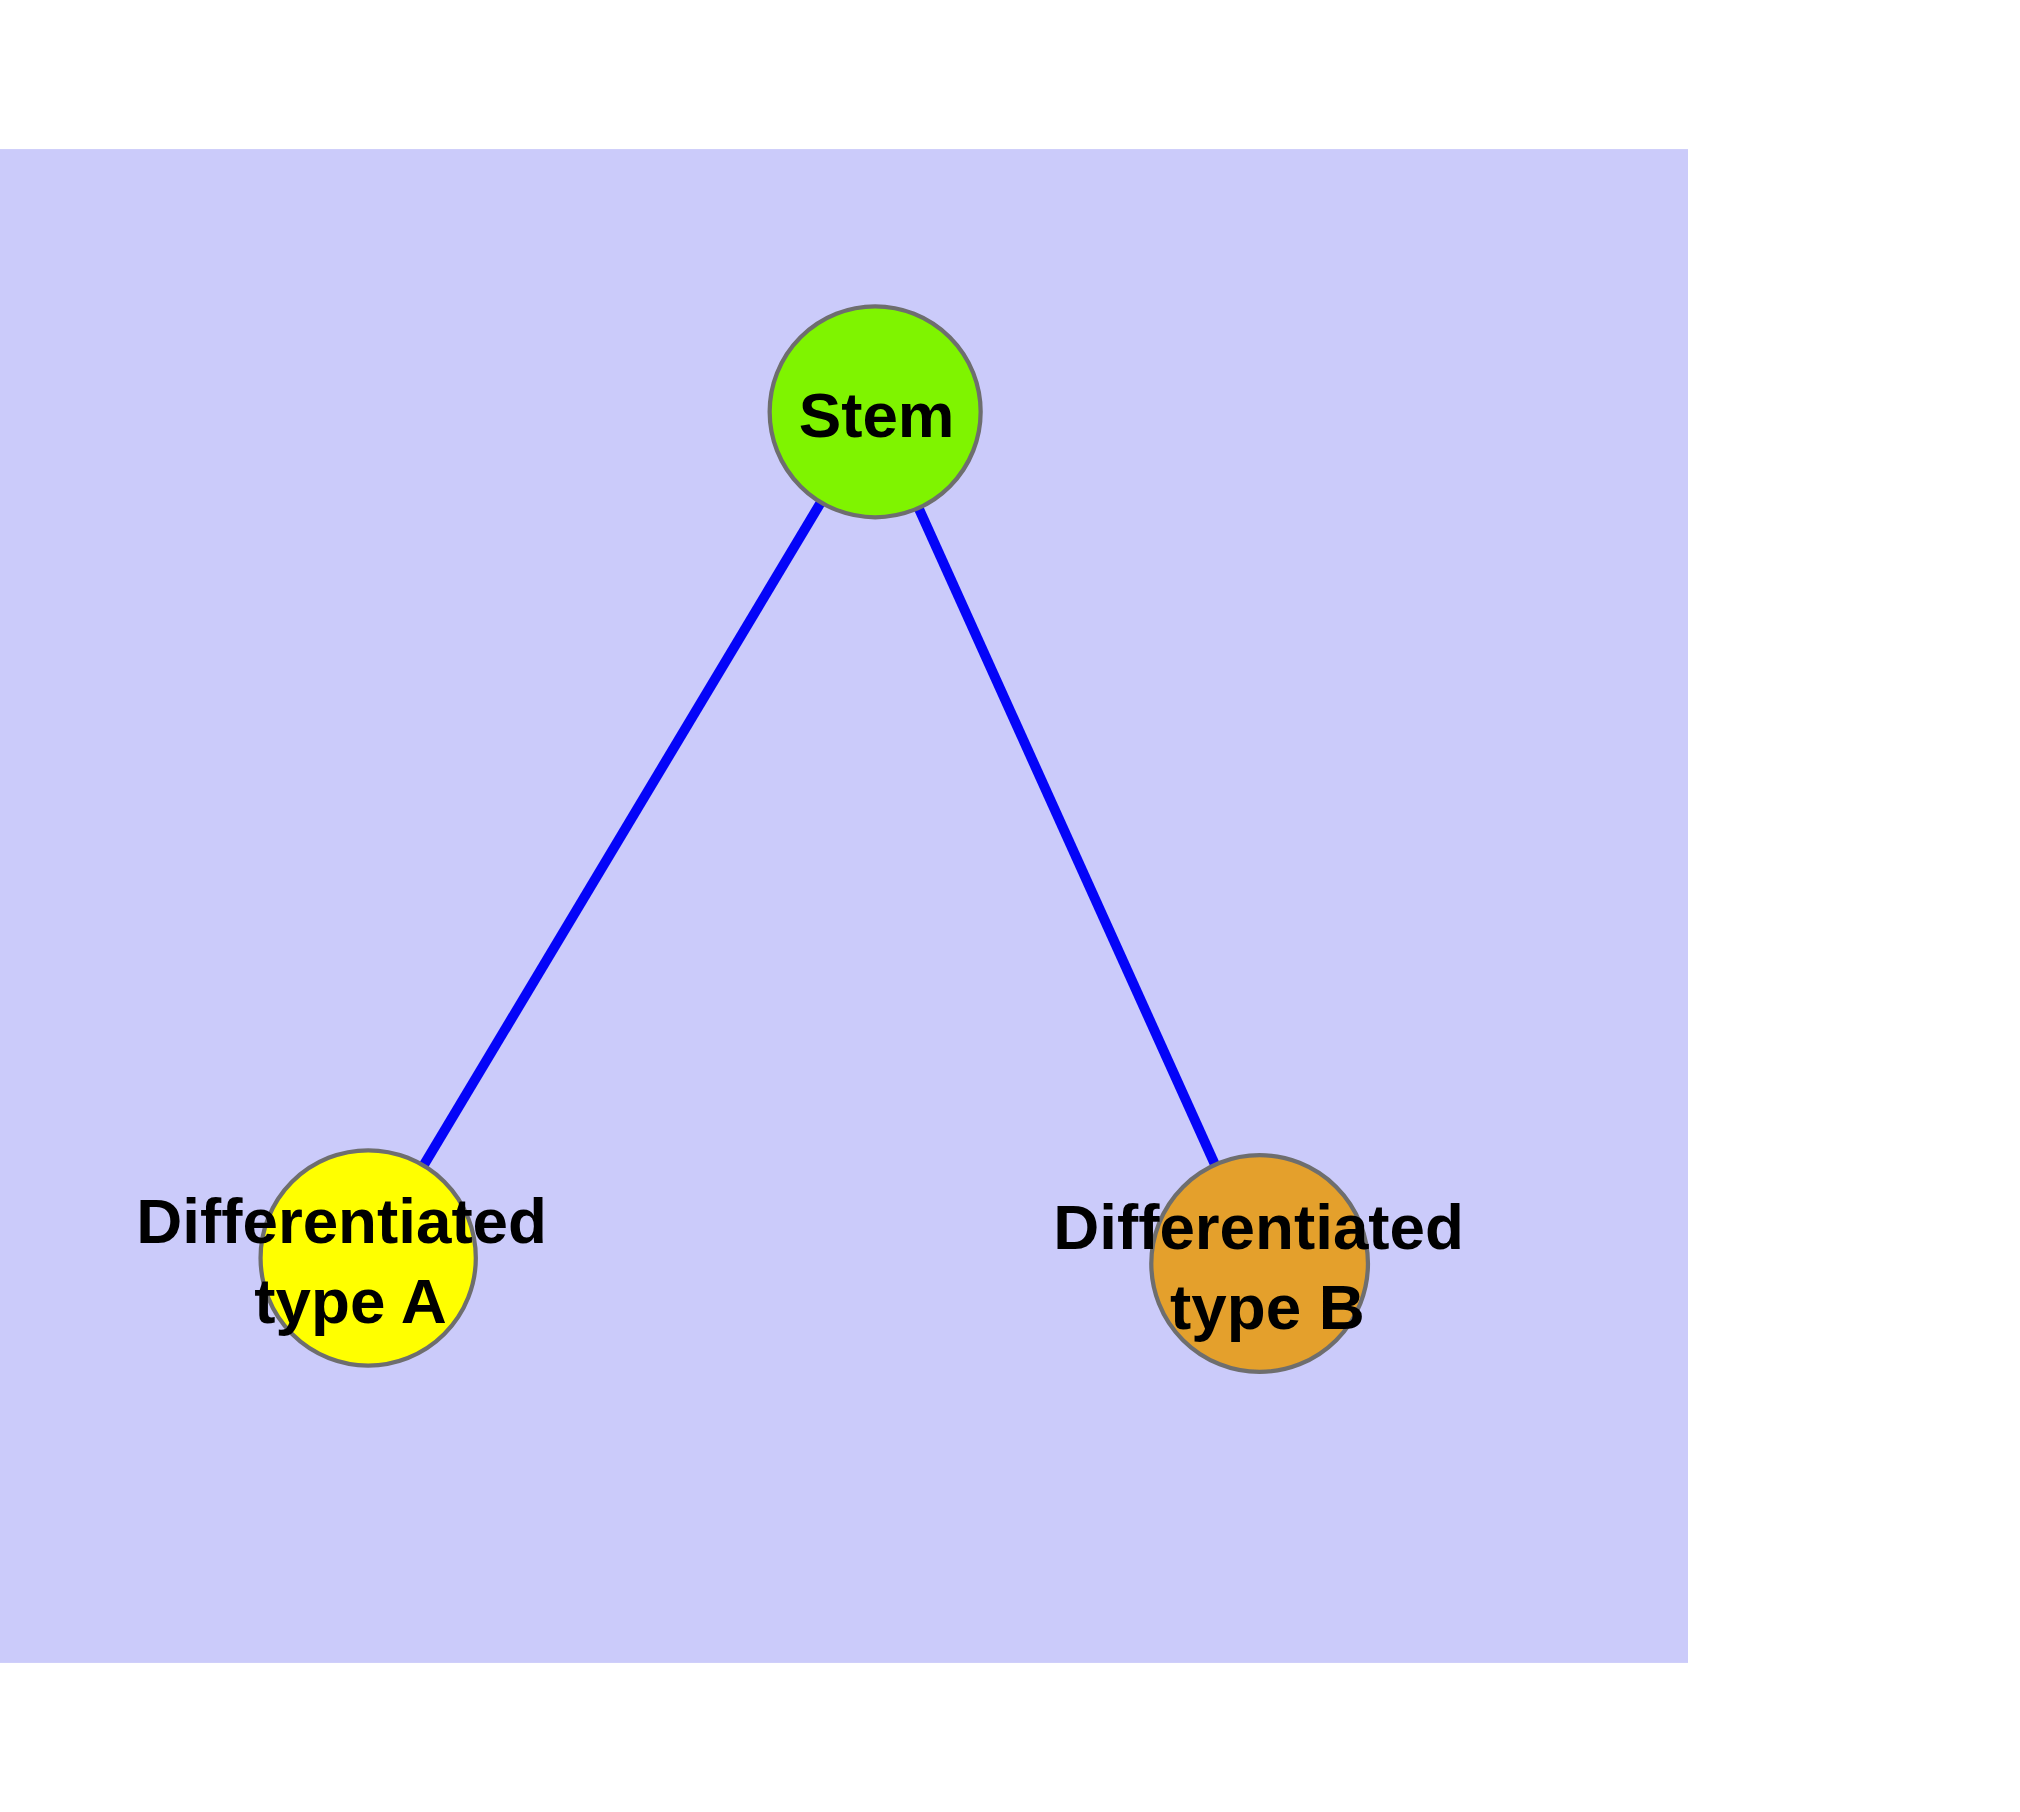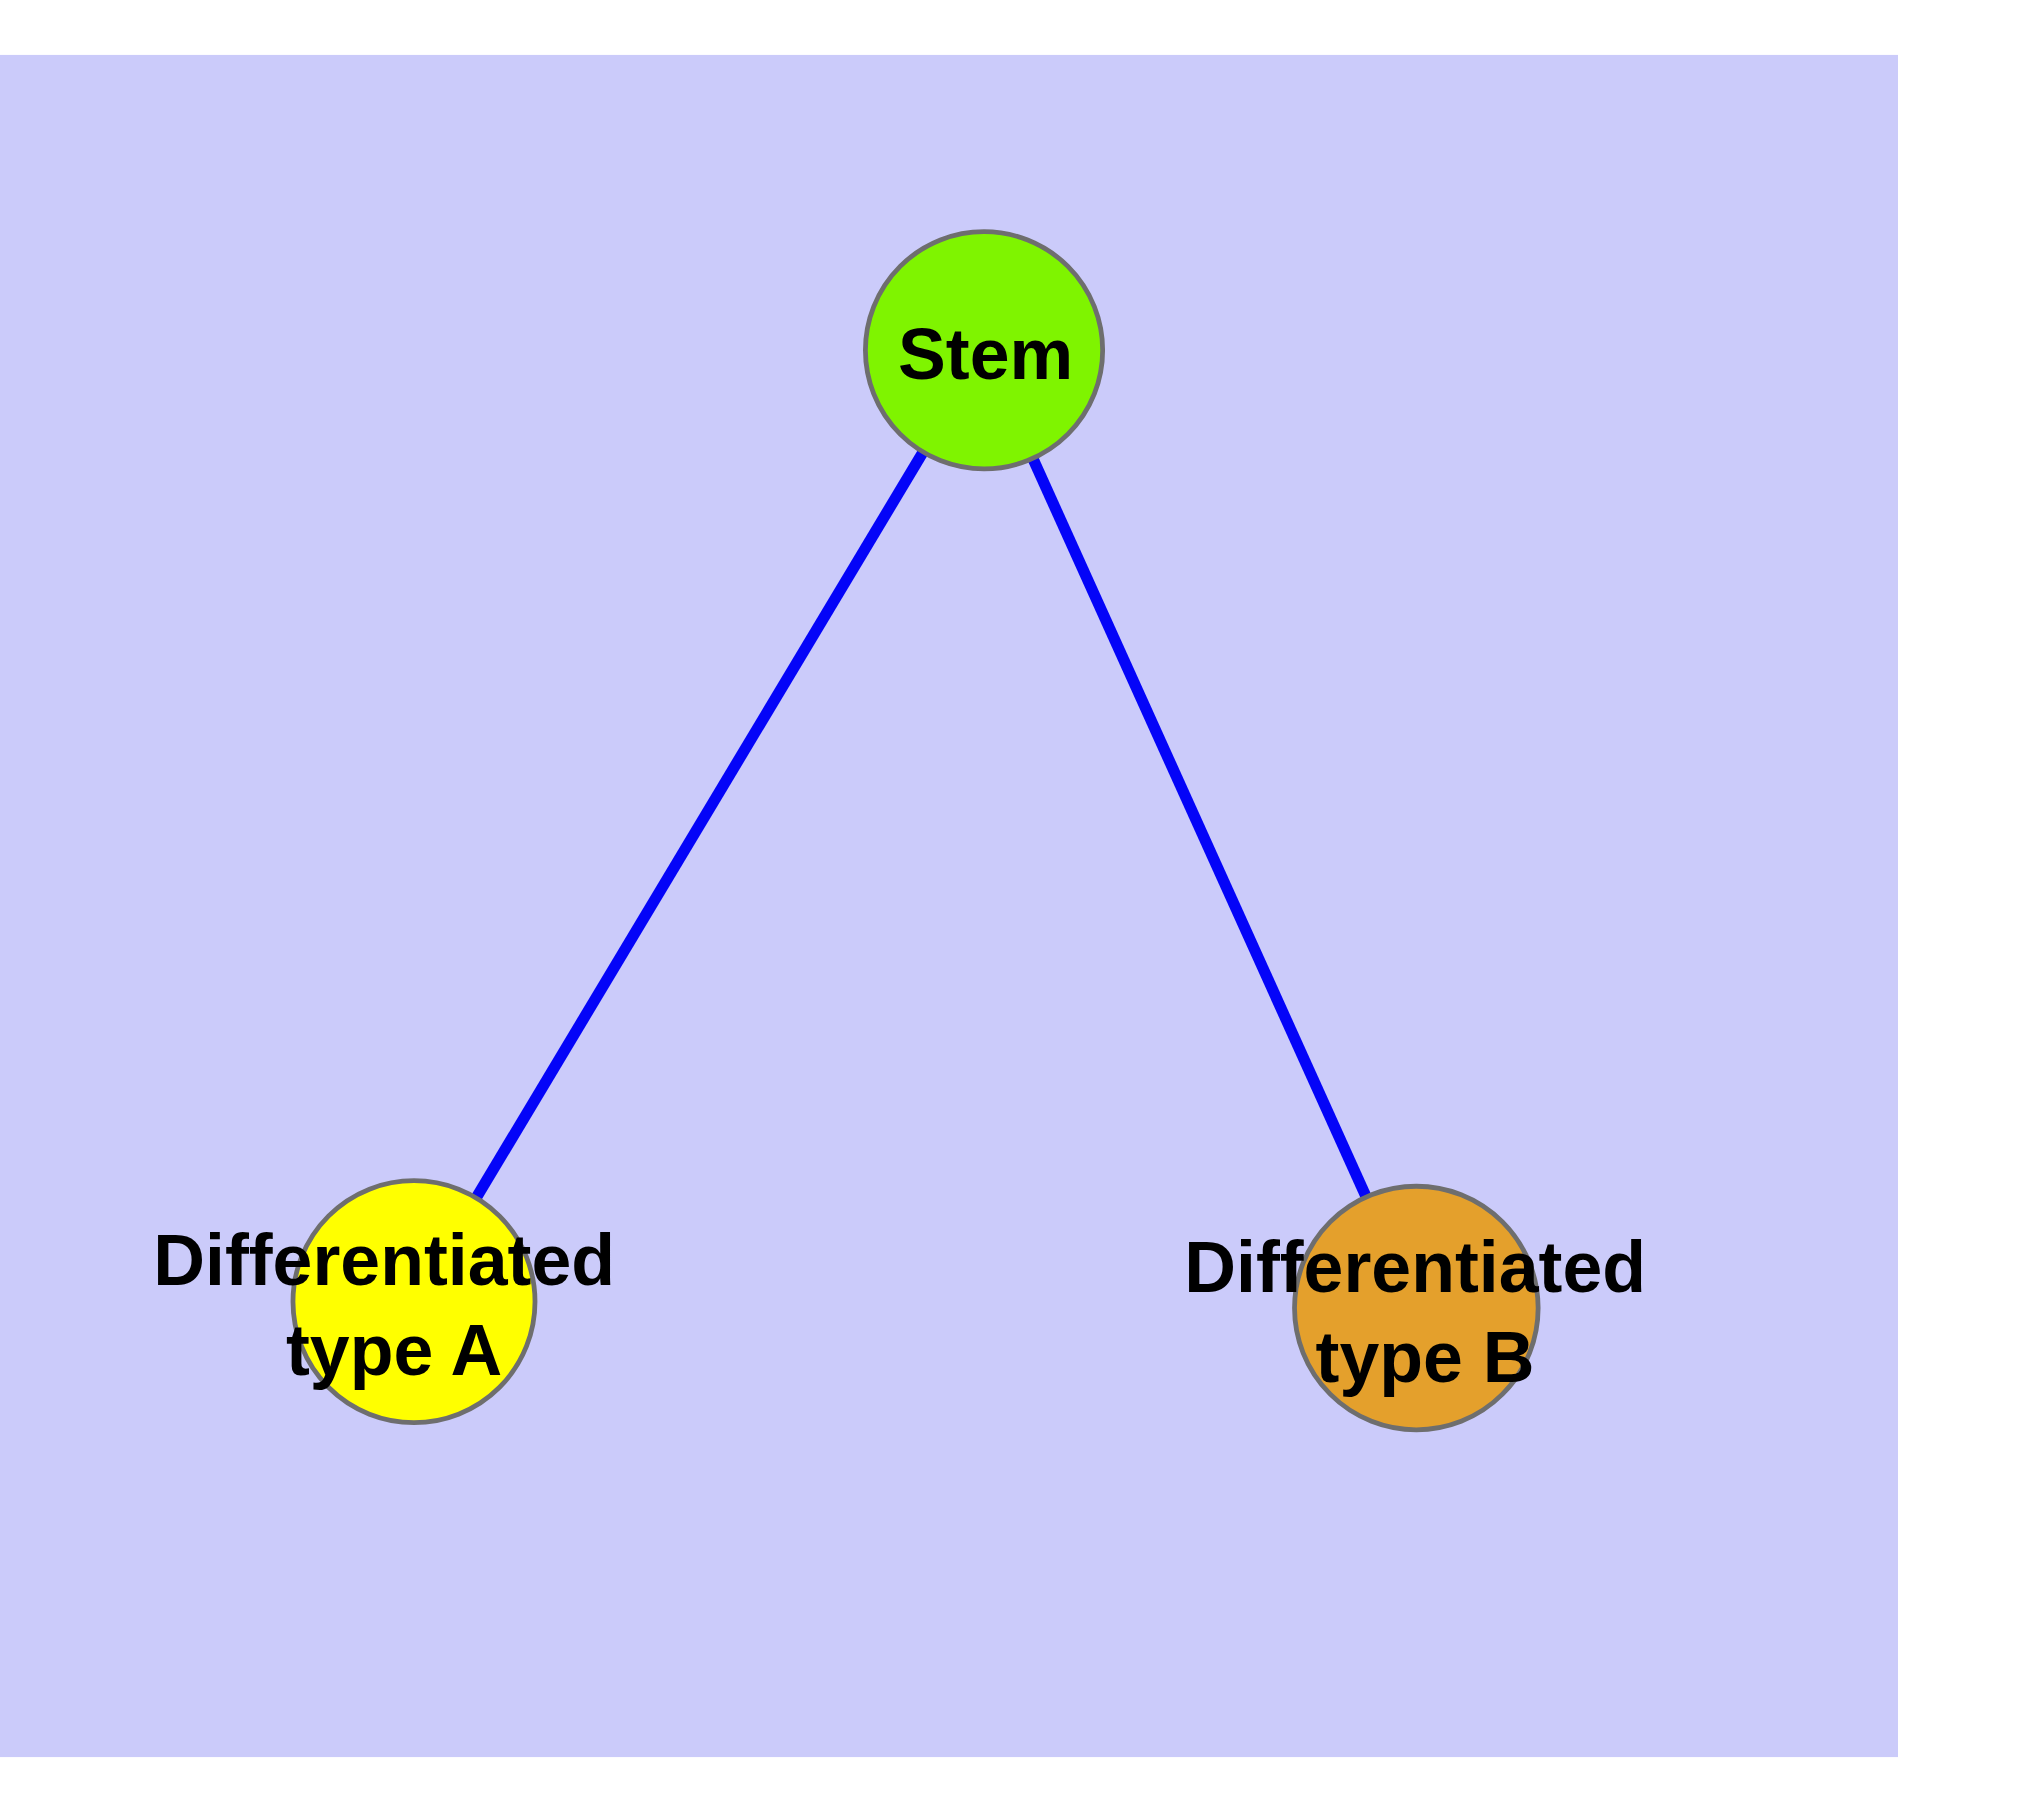--- a/index.html
+++ b/index.html
@@ -1,18 +1,18 @@
 <!DOCTYPE html>
 <html style="font-size:13.6px"><head>
 <meta charset="utf-8">
 <style>
   html, body { margin: 0; padding: 0; background: #ffffff; }
   .stage {
     position: relative;
-    width: 1898px;
+    width: 1688px;
     height: 1812px;
     overflow: hidden;
   }
   .stage svg { display: block; width: 100%; height: 100%; }
   .edge { stroke-width: 14; stroke-linecap: butt; }
   .node { stroke-width: 6; }
   .label {
     font-family: "Liberation Sans", sans-serif;
     font-weight: bold;
     font-size: 90px;

